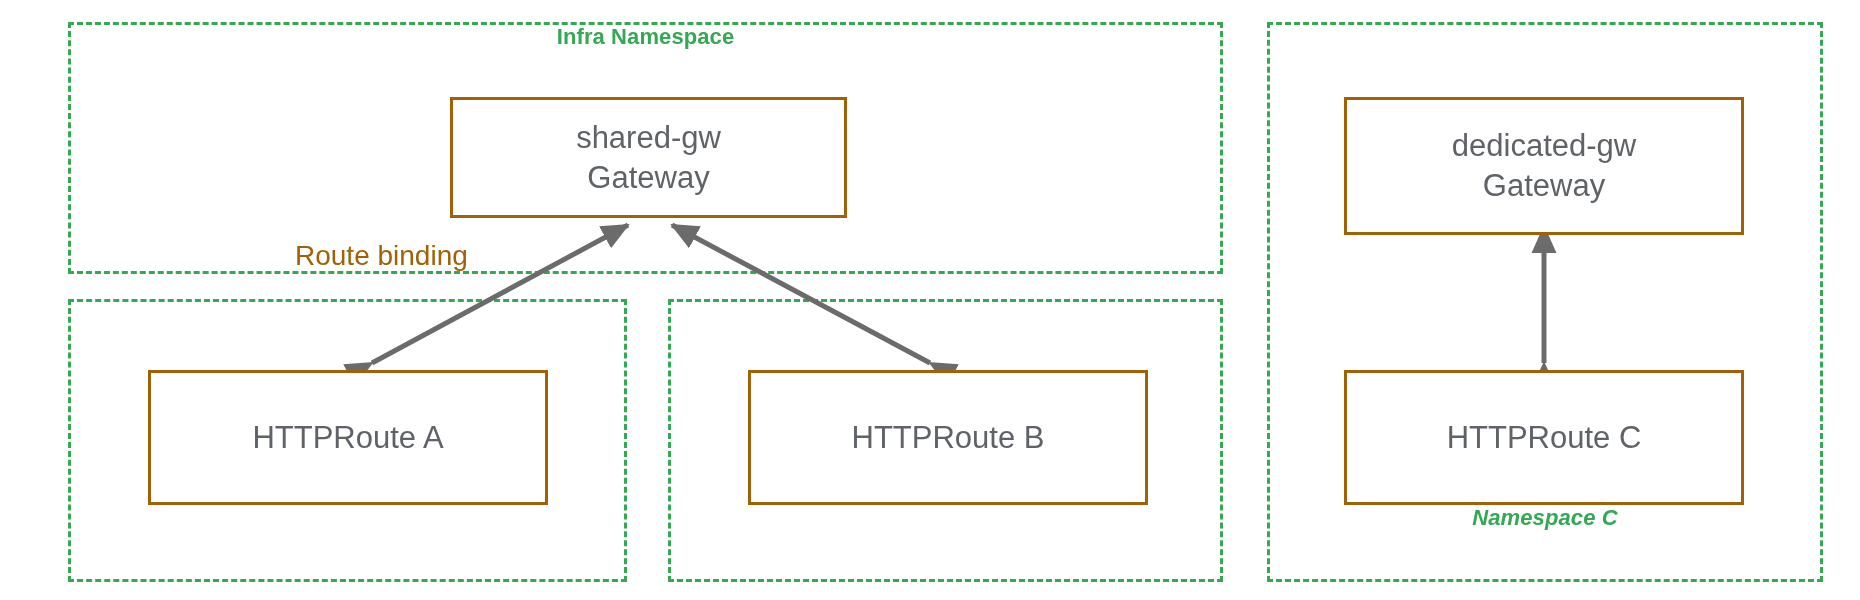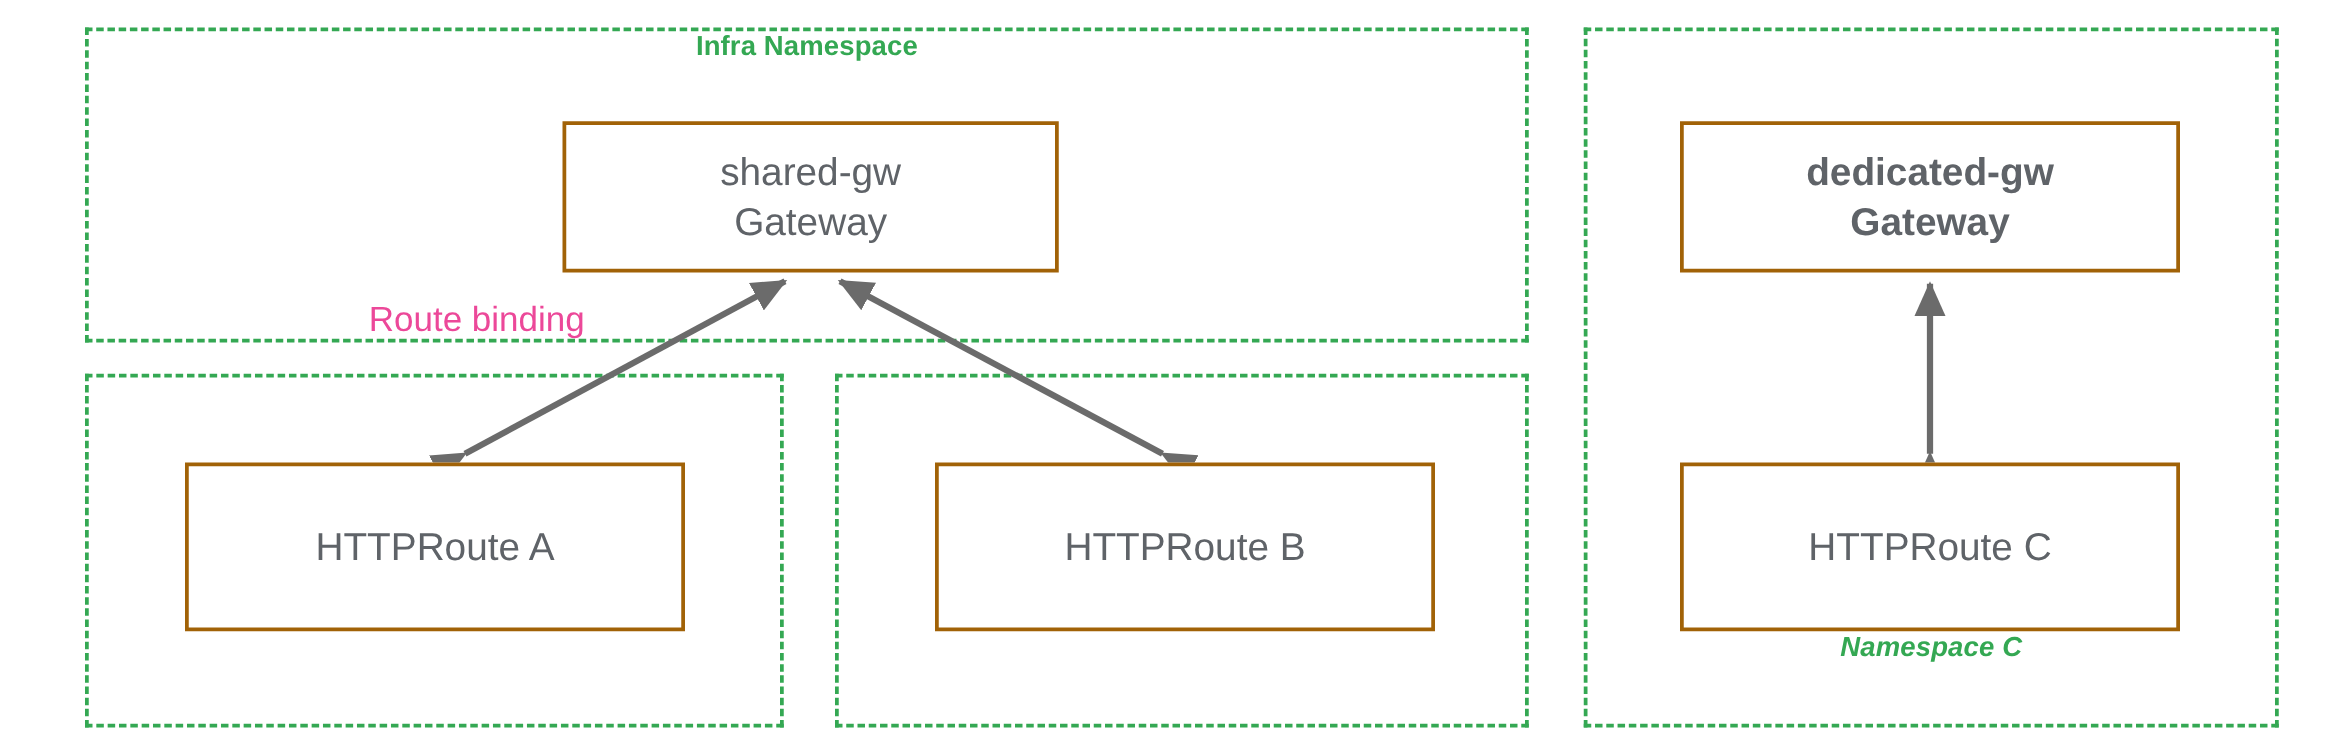--- a/index.html
+++ b/index.html
@@ -48,21 +48,21 @@
     font-size: 31px;
     line-height: 1.28;
     font-weight: 400;
     z-index: 3;
   }
   .res-box .res-line { display: block; }
 
   
   .annotation {
     position: absolute;
-    color: #ec4899;
+    color: #a16207;
     font-size: 28px;
     white-space: nowrap;
     z-index: 4;
   }
 
   
   #connectors {
     position: absolute;
     left: 0;
     top: 0;
@@ -107,21 +107,21 @@
   <div class="ns-box" style="left:1267px; top:22px; width:556px; height:560px;"></div>
   <div class="ns-label" style="left:1267px; top:505px; width:556px;font-style:italic;">Namespace C</div>
 
   <div class="res-box" style="left:450px; top:97px; width:397px; height:121px;">
     <div>
       <span class="res-line">shared-gw</span>
       <span class="res-line">Gateway</span>
     </div>
   </div>
 
-  <div class="res-box" style="left:1344px; top:97px; width:400px; height:121px;font-weight:bold;">
+  <div class="res-box" style="left:1344px; top:97px; width:400px; height:138px;">
     <div>
       <span class="res-line">dedicated-gw</span>
       <span class="res-line">Gateway</span>
     </div>
   </div>
 
   <div class="res-box" style="left:148px; top:370px; width:400px; height:135px;">
     <span class="res-line">HTTPRoute A</span>
   </div>
 

